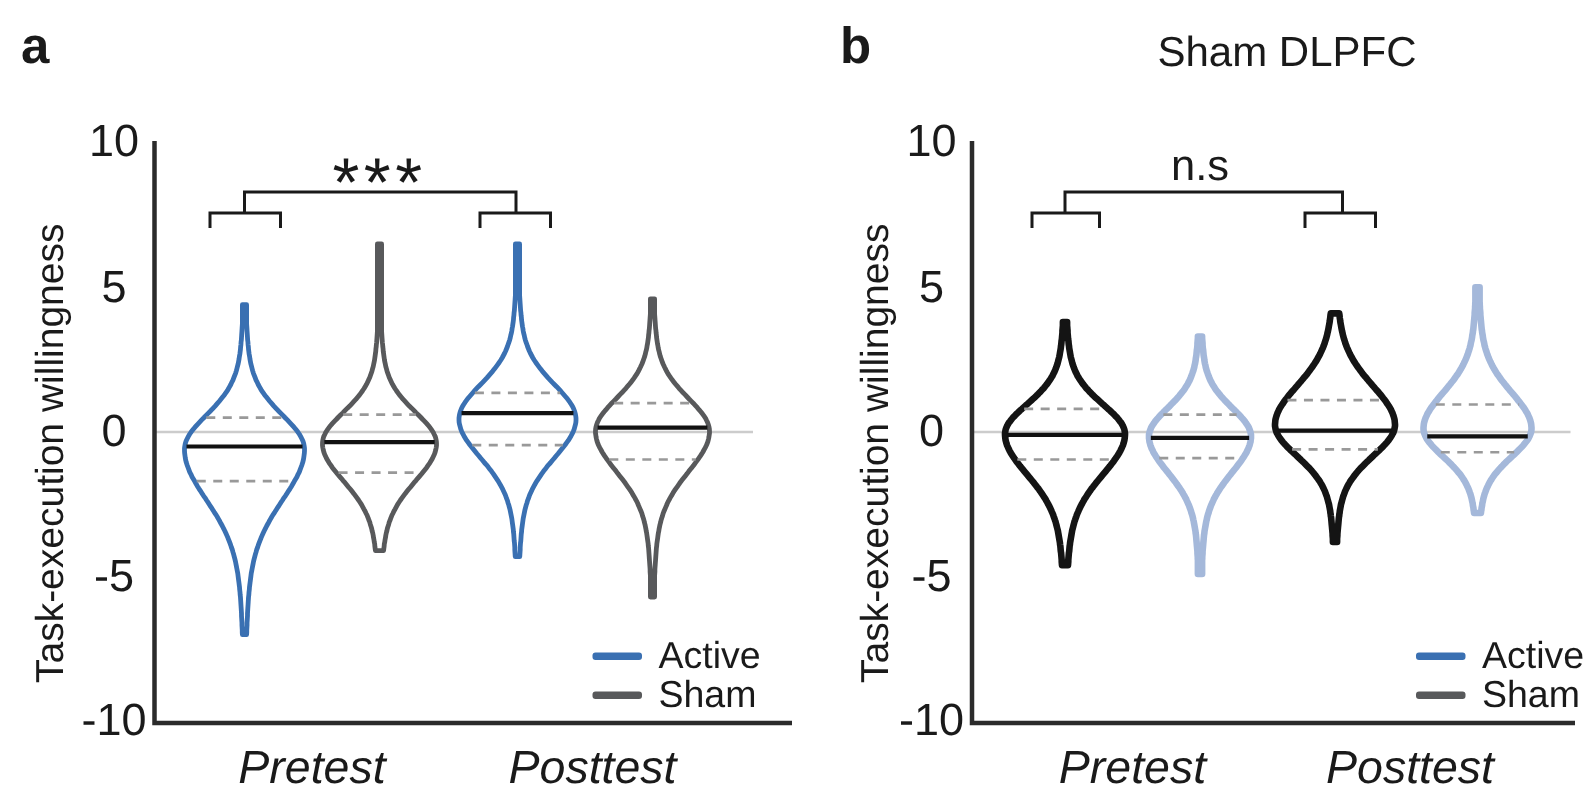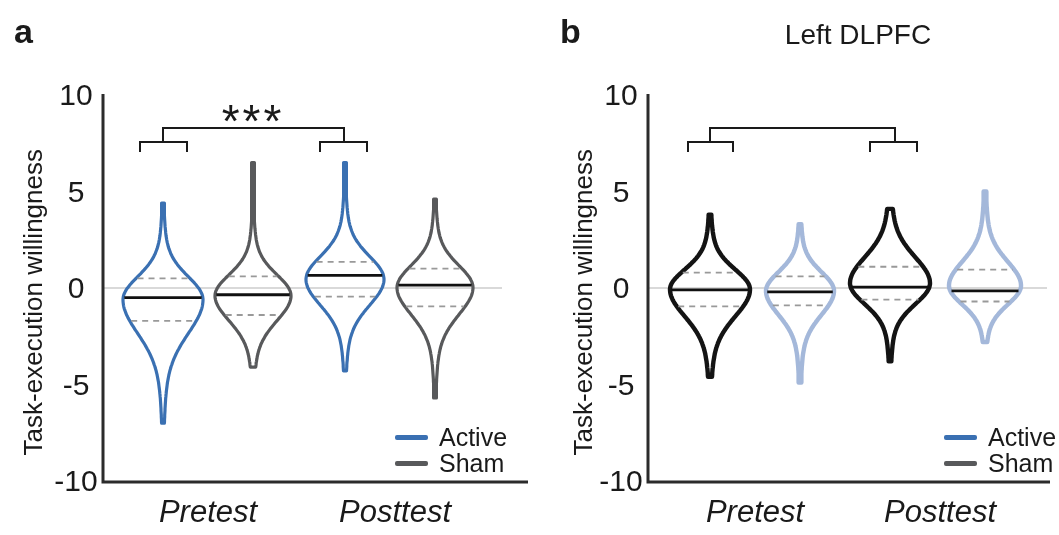--- a/index.html
+++ b/index.html
@@ -68,24 +68,25 @@
       <path d="M710,141 L710,128 L895,128 L895,141 M688,152 L688,142 L733,142 L733,152 M870,152 L870,142 L917,142 L917,152" fill="none" stroke="#1a1a1a" stroke-width="2"></path>
     </svg>
 
   <div class="abs panel-letter" style="left:14px;top:14px">a</div>
   <div class="abs ylabel-wrap" style="left:16px;top:102px">
     <span class="ylabel">Task-execution willingness</span>
   </div>
   <div class="abs sig-stars" style="left:143px;top:98px">***</div>
 
   <div class="abs panel-letter" style="left:560px;top:14px">b</div>
-  <div class="abs panel-title" style="left:708px;top:18px">Left DLPFC</div>
+  <div class="abs panel-title" style="left:708px;top:18px">Sham DLPFC</div>
   <div class="abs ylabel-wrap" style="left:566px;top:102px">
     <span class="ylabel">Task-execution willingness</span>
   </div>
+  <div class="abs sig-ns" style="left:700px;top:97px">n.s</div>
 
   <div id="generated-labels">
       <div class="abs tick-label" style="left:48px;top:95px">10</div>
       <div class="abs tick-label" style="left:48px;top:191.5px">5</div>
       <div class="abs tick-label" style="left:48px;top:288px">0</div>
       <div class="abs tick-label" style="left:48px;top:384.5px">-5</div>
       <div class="abs tick-label" style="left:48px;top:481px">-10</div>
       <div class="abs cat-label" style="left:123px;top:496px">Pretest</div>
       <div class="abs cat-label" style="left:310px;top:496px">Posttest</div>
       <div class="abs legend" style="left:395px;top:424px">

